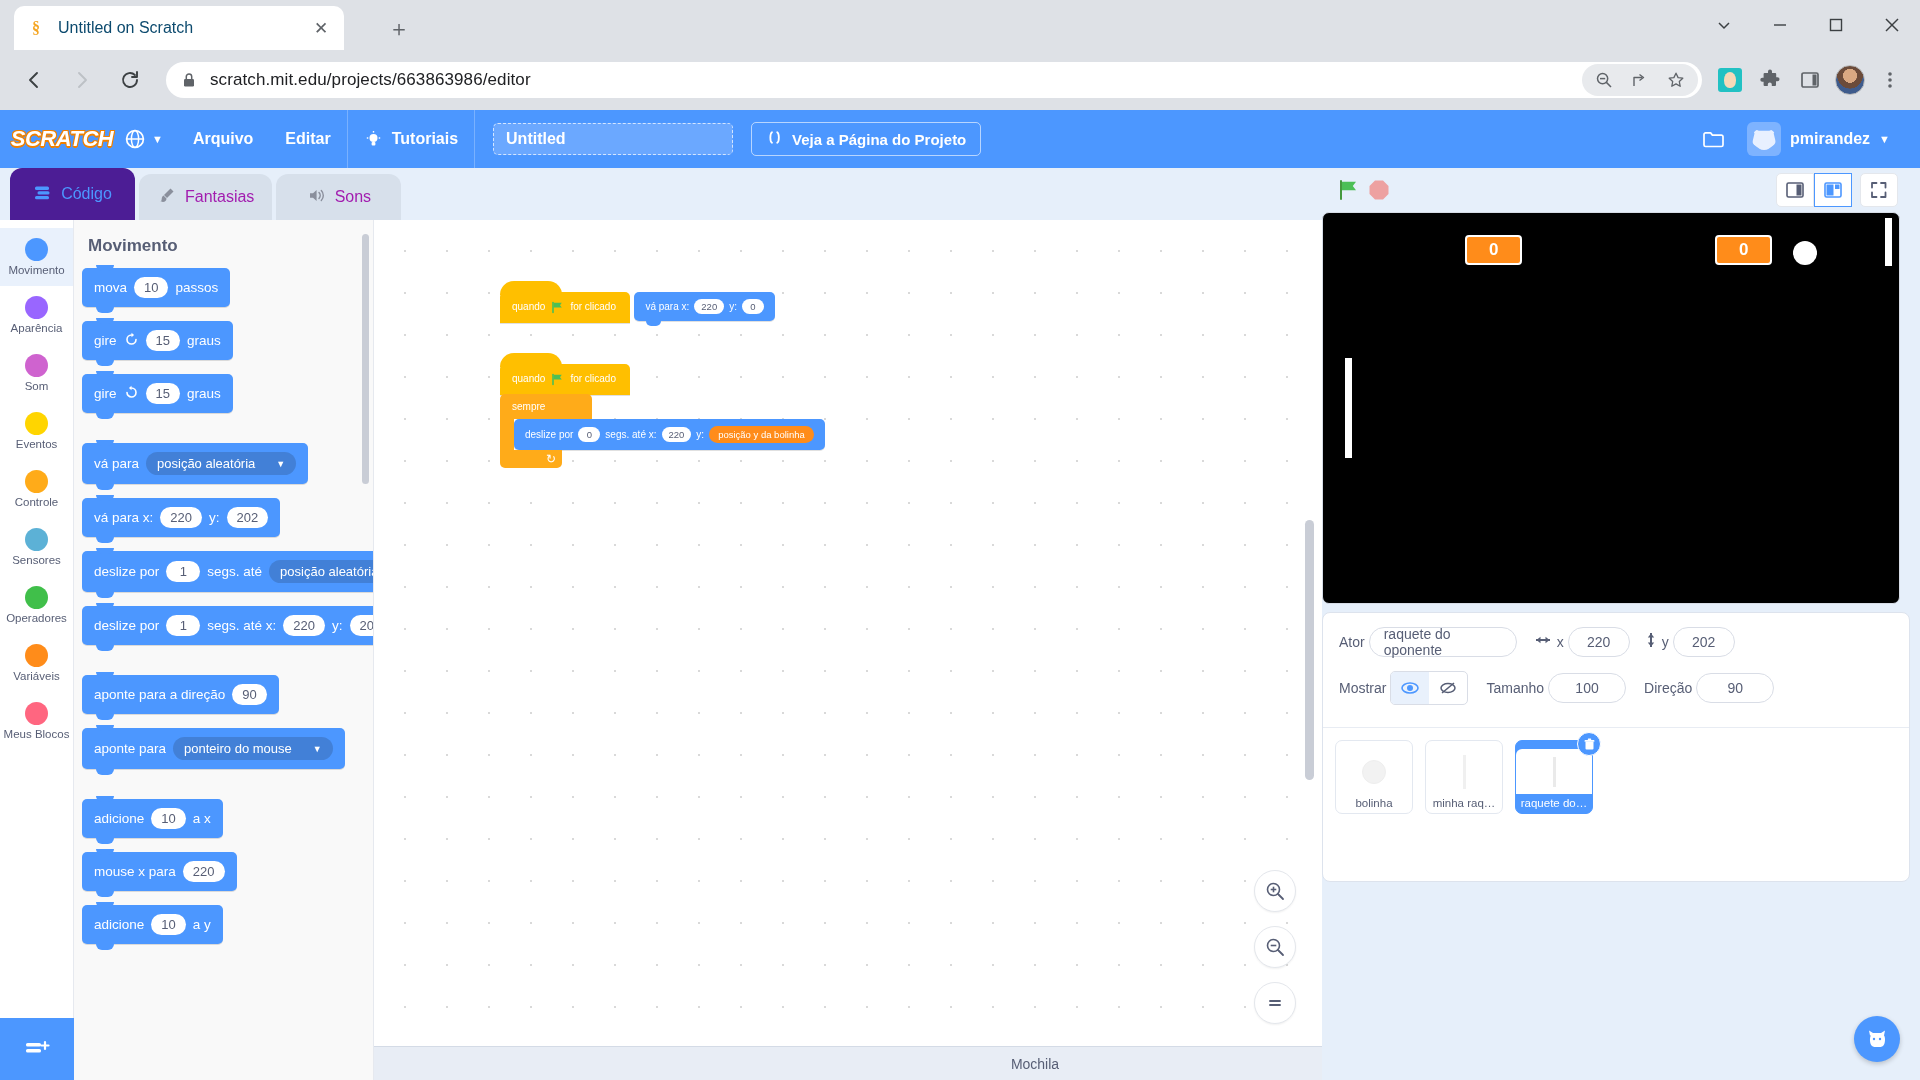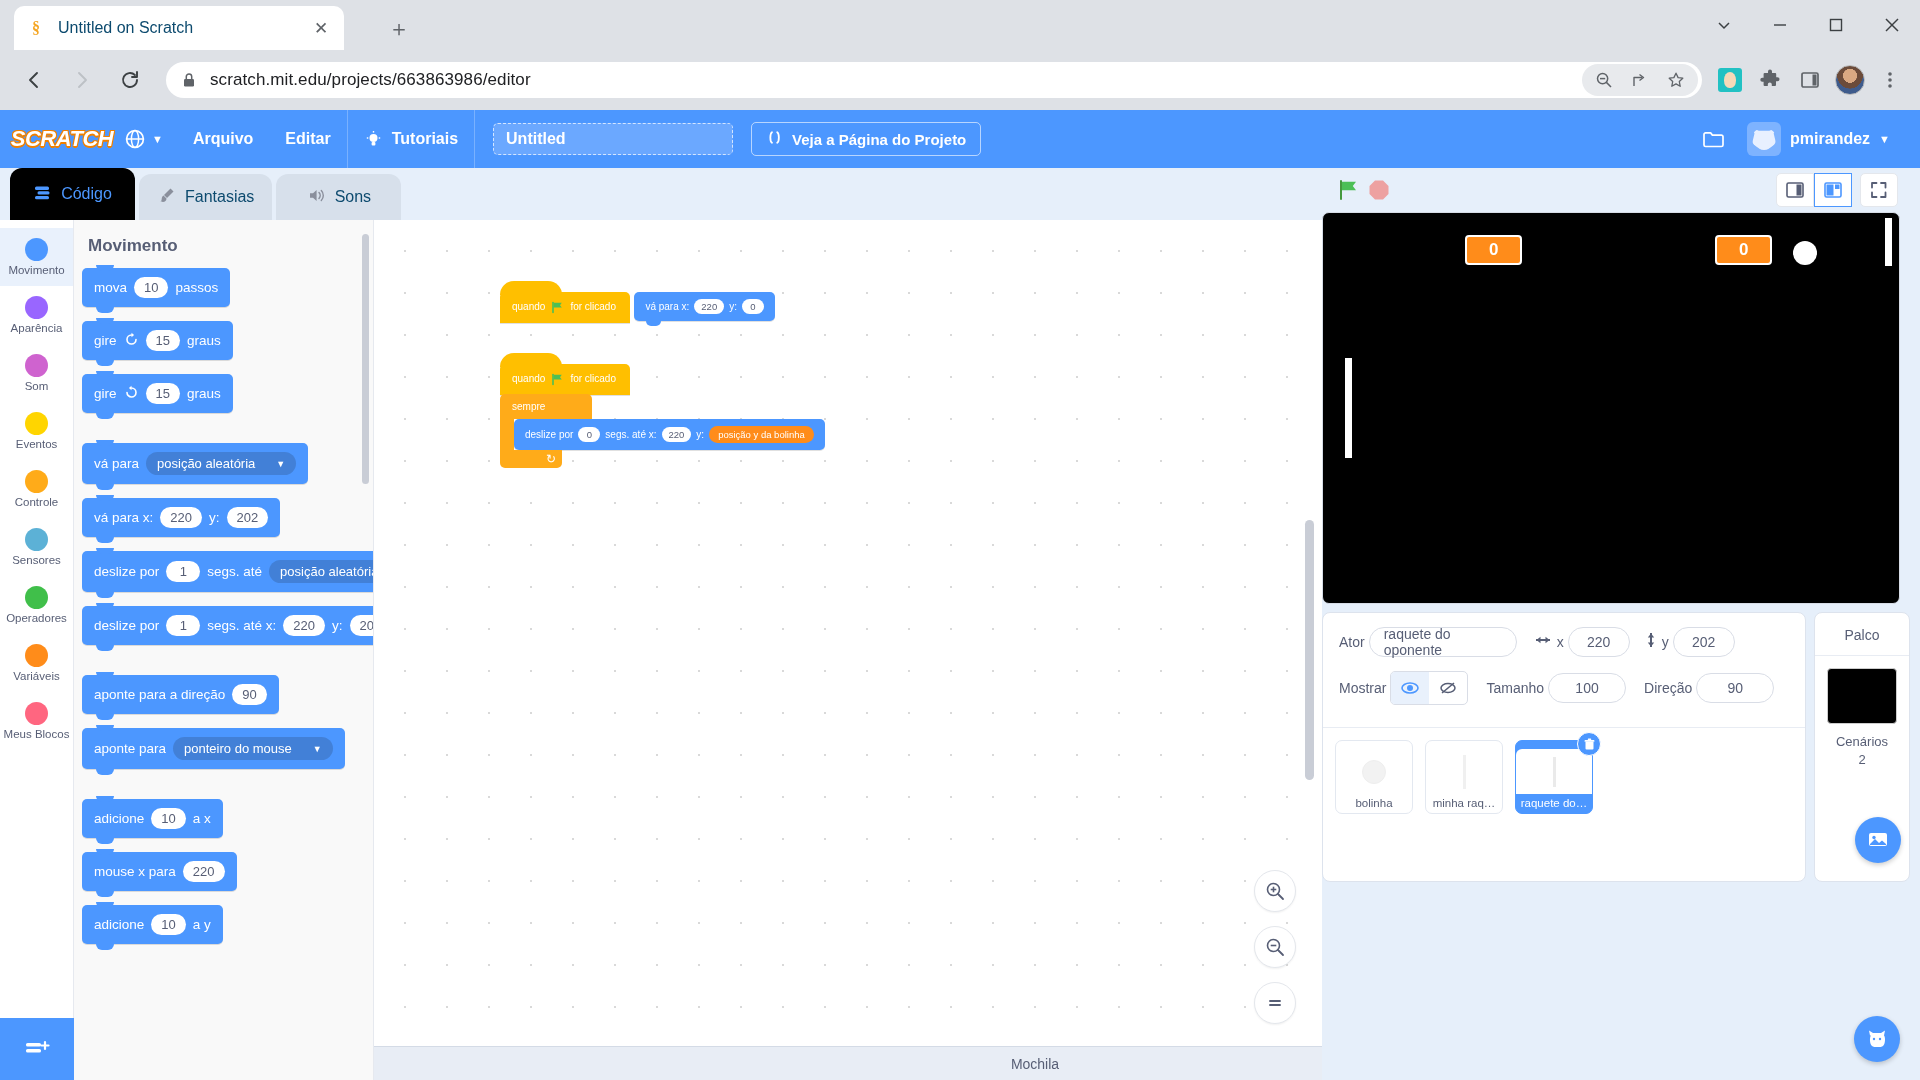--- a/index.html
+++ b/index.html
@@ -102,23 +102,23 @@
   
   .editor { display:flex; height: 912px; background:#e6effa; }
 
   
   .left-col { width: 1322px; display:flex; flex-direction:column; background:#e6effa; }
   .tabs-row { height: 52px; display:flex; align-items:flex-end; padding-left: 10px; background:#e6effa; }
   .stab {
     height: 46px; min-width: 125px; padding: 0 18px;
     background: #d7e0eb; border-radius: 12px 12px 0 0;
     display:flex; align-items:center; gap:9px; justify-content:center;
-    font-size:16px; color:#0c4a6e; cursor:pointer; margin-right: 4px;
-  }
-  .stab.active { background:#000000; color:#4c97ff; height: 52px; }
+    font-size:16px; color:#a21caf; cursor:pointer; margin-right: 4px;
+  }
+  .stab.active { background:#4c1d95; color:#4c97ff; height: 52px; }
   .workspace { flex:1; display:flex; position:relative; background:#fff; }
 
   .cat-col { width: 74px; background:#fff; border-right:1px solid #e6e9ef; padding-top: 8px; }
   .cat {
     height: 58px; display:flex; flex-direction:column; align-items:center; justify-content:center; gap:3px; cursor:pointer;
   }
   .cat.sel { background:#e9f1fc; }
   .cat .dot { width:23px; height:23px; border-radius:50%; }
   .cat .lbl { font-size:11.5px; color:#575e75; white-space:nowrap; }
   .backpack-fab {
@@ -806,28 +806,15 @@
           <div class="fab-sprite">
             <svg width="26" height="26" viewBox="0 0 26 26">
                 <path d="M6 9.5l-1-5 4 2.6h8l4-2.6-1 5c1.5 1.6 1.5 8.5-1 10.4-2 1.6-9 1.6-11 0-2.5-1.9-2.5-8.8-1-10.4z" fill="#fff"></path>
                 <circle cx="10" cy="13" r="1.2" fill="#4c97ff"></circle>
                 <circle cx="16" cy="13" r="1.2" fill="#4c97ff"></circle>
               </svg>
           </div>
         </div>
       </div>
 
-      <div class="stage-col">
-        <div class="hd">Palco</div>
-        <div class="stage-thumb"></div>
-        <div class="c1">Cenários</div>
-        <div class="c2">2</div>
-        <div class="fab-stage">
-          <svg width="26" height="26" viewBox="0 0 26 26">
-              <rect x="4" y="6" width="18" height="13" rx="2" fill="#fff"></rect>
-              <circle cx="9" cy="10.5" r="1.7" fill="#4c97ff"></circle>
-              <path d="M5 17l5-5 4 4 3-2.5 4 3.5v1H5z" fill="#4c97ff"></path>
-            </svg>
-        </div>
-      </div>
     </div>
   </div>
 </div>
 
 </body></html>

